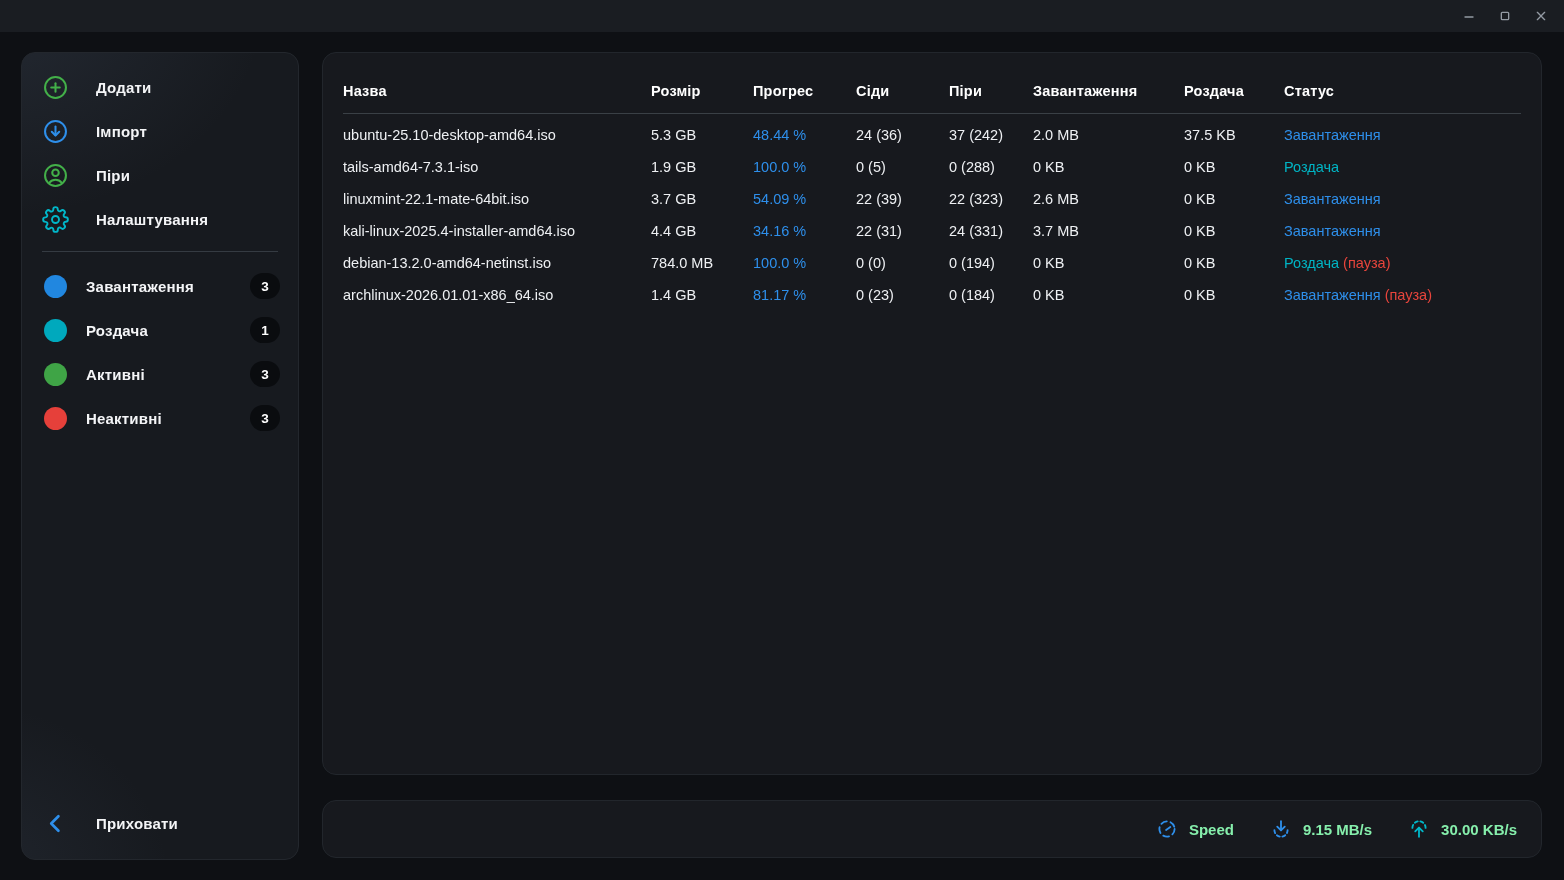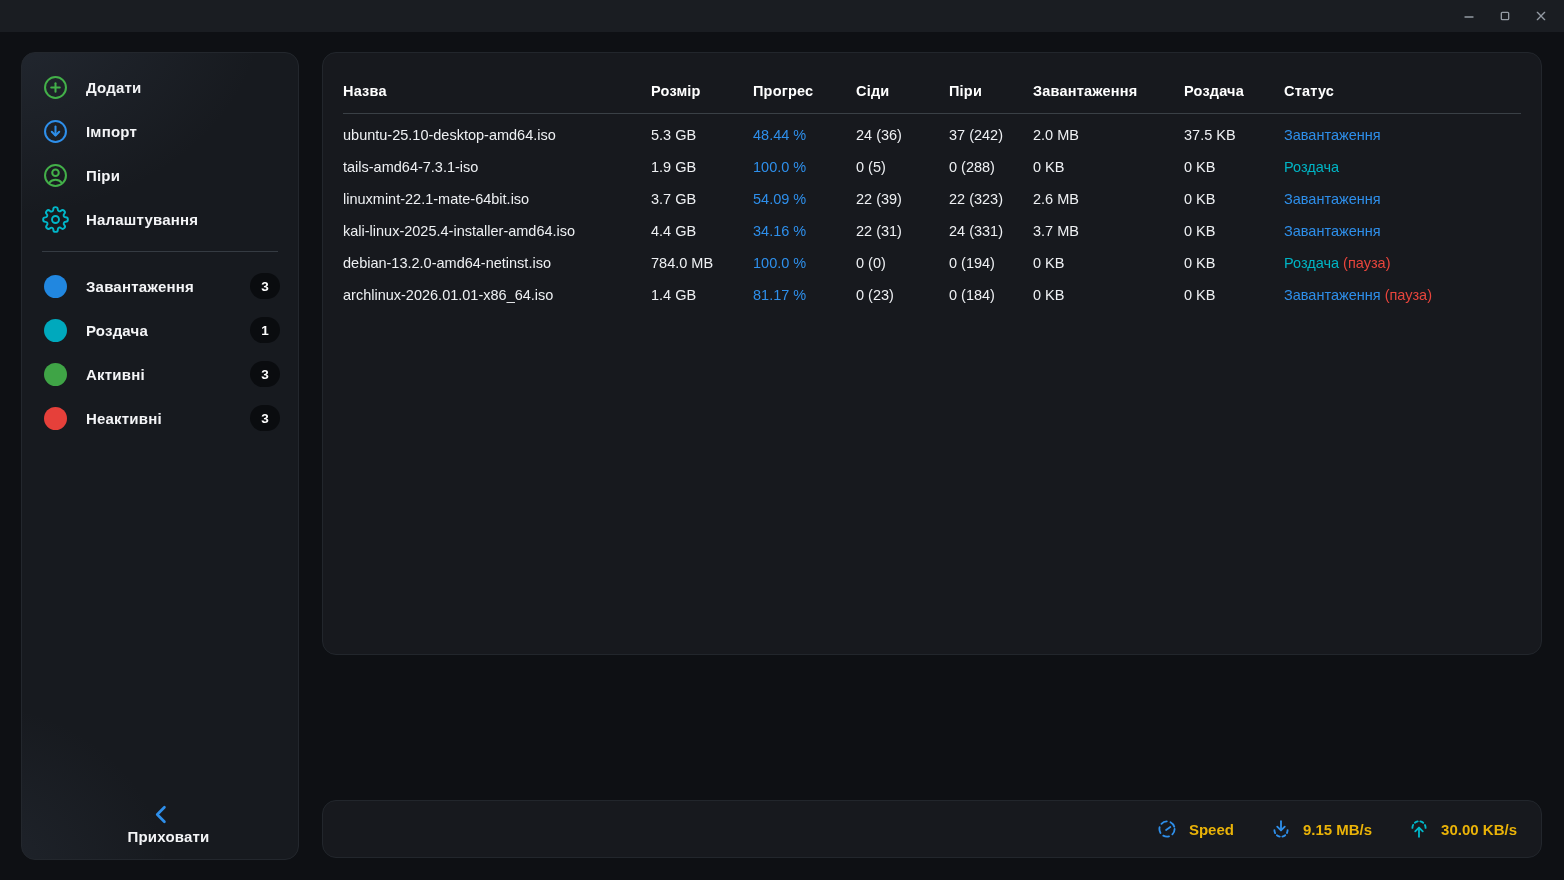--- a/index.html
+++ b/index.html
@@ -16,48 +16,48 @@
   
   .sidebar{position:absolute;left:21px;top:52px;width:278px;height:808px;box-sizing:border-box;
     background:#171a1f;
     background-image:radial-gradient(420px 330px at -30px -50px,rgba(88,104,130,.20),transparent 65%),
                      radial-gradient(320px 280px at -60px 103%,rgba(88,104,130,.15),transparent 65%);
     border:1px solid #23272d;border-radius:14px;display:flex;flex-direction:column;
     padding:12px 0 14px;}
   .side-row{height:44px;display:flex;align-items:center;padding:0 18px;cursor:pointer;flex:0 0 auto;}
   .side-icon{width:27px;height:27px;margin-left:2px;flex:0 0 auto;display:flex;}
   .side-icon svg{width:100%;height:100%;}
-  .side-label{margin-left:17px;color:#f4f5f7;font-size:15px;font-weight:700;letter-spacing:.2px;white-space:nowrap;}
+  .side-label{margin-left:27px;color:#f4f5f7;font-size:15px;font-weight:700;letter-spacing:.2px;white-space:nowrap;}
   .divider{height:1px;background:#353b42;margin:10px 20px 12px;flex:0 0 auto;}
   .filter-dot{width:23px;height:23px;border-radius:50%;margin-left:4px;flex:0 0 auto;
     display:flex;align-items:center;justify-content:center;}
   .filter-dot .inner{width:8px;height:8px;border-radius:50%;background:#ffffff;}
   .filter-label{margin-left:19px;}
   .badge{margin-left:auto;min-width:12px;height:26px;border-radius:13px;background:#0a0c0f;
     color:#ffffff;font-size:13.5px;font-weight:600;display:flex;align-items:center;
     justify-content:center;padding:0 9px;}
-  .hide-row{margin-top:auto;flex-direction:column;}
+  .hide-row{margin-top:auto;}
   .chevron{color:#2e8feb;}
 
   
-  .table-panel{position:absolute;left:322px;top:52px;width:1220px;height:603px;box-sizing:border-box;
+  .table-panel{position:absolute;left:322px;top:52px;width:1220px;height:723px;box-sizing:border-box;
     background:#17191e;border:1px solid #22262c;border-radius:14px;overflow:hidden;}
   .grid-cols{display:grid;grid-template-columns:308px 102px 103px 93px 84px 151px 100px 1fr;}
   .thead{padding:24px 20px 0;height:28px;align-items:center;}
   .th{color:#ffffff;font-size:14.5px;font-weight:700;letter-spacing:.2px;white-space:nowrap;cursor:pointer;}
   .hsep{height:1px;background:#3a4046;margin:8px 20px 0;}
   .tbody{padding-top:5px;}
   .trow{padding:0 20px;height:32px;align-items:center;cursor:pointer;}
   .cell{color:#eef0f3;font-size:14.5px;font-weight:400;white-space:nowrap;overflow:hidden;text-overflow:ellipsis;}
 
   
   .statusbar{position:absolute;left:322px;top:800px;width:1220px;height:58px;box-sizing:border-box;
     background:#17191e;border:1px solid #22262c;border-radius:14px;
     display:flex;align-items:center;justify-content:flex-end;padding:0 24px;gap:36px;}
-  .sgroup{display:flex;align-items:center;gap:11px;color:#eab308;font-size:15px;font-weight:700;cursor:pointer;}
+  .sgroup{display:flex;align-items:center;gap:11px;color:#86efac;font-size:15px;font-weight:700;cursor:pointer;}
   .sgroup .sicon{width:22px;height:22px;display:flex;}
   .sgroup .sicon svg{width:100%;height:100%;}
 </style>
 </head>
 <body>
 
 <div class="stage">
 
   <div class="titlebar">
     <button class="winbtn">

